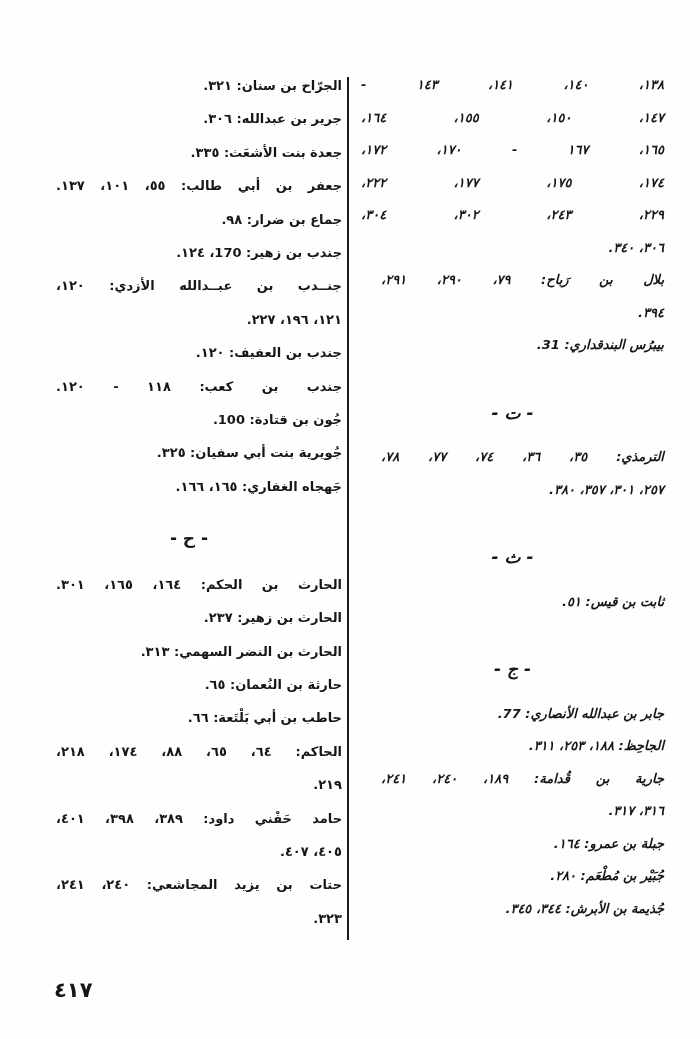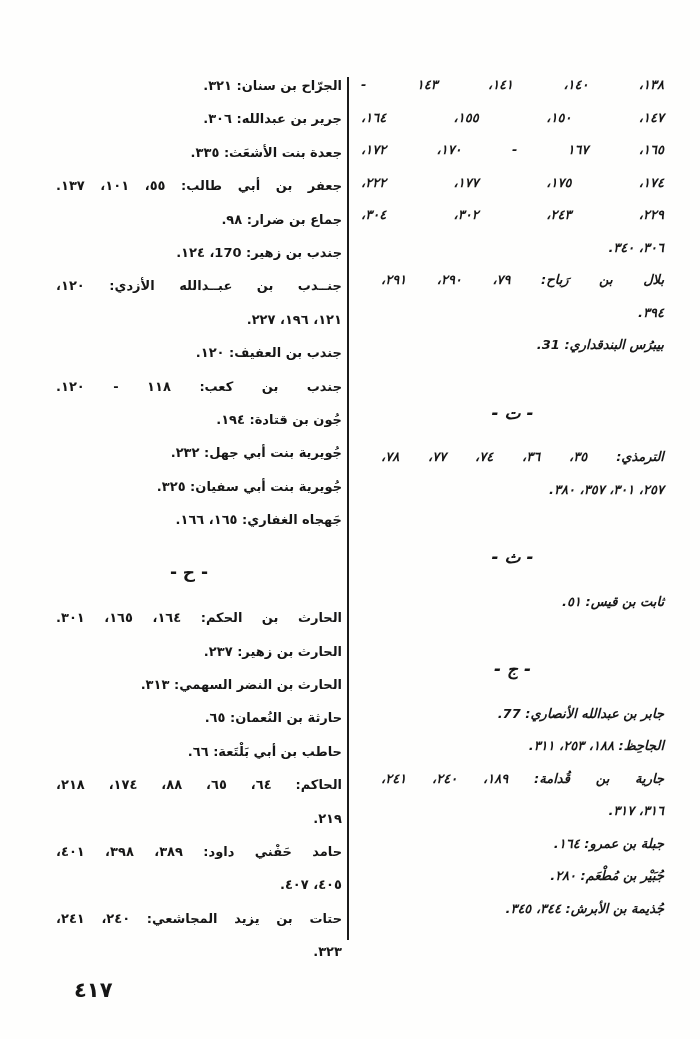--- a/index.html
+++ b/index.html
@@ -32,21 +32,20 @@
     position:absolute;
     left:347px;top:77px;
     width:2px;height:863px;
     background:#1b1b1b;
   }
   .page-number{
     position:absolute;
     left:54px;top:978px;
     font-size:21px;
     direction:rtl;
-    margin-left:20px;
   }
 </style>
 </head>
 <body>
 
 <div class="page">
 
   <div class="col col-right">
     <div class="line nums">١٣٨، ١٤٠، ١٤١، ١٤٣ -</div>
     <div class="line nums">١٤٧، ١٥٠، ١٥٥، ١٦٤،</div>
@@ -78,22 +77,21 @@
     <div class="line">الجرّاح بن سنان: ٣٢١.</div>
     <div class="line">جرير بن عبدالله: ٣٠٦.</div>
     <div class="line">جعدة بنت الأشعَث: ٣٣٥.</div>
     <div class="line just">جعفر بن أبي طالب: ٥٥، ١٠١، ١٣٧.</div>
     <div class="line">جماع بن ضرار: ٩٨.</div>
     <div class="line">جندب بن زهير: 170، ١٢٤.</div>
     <div class="line just">جنــدب بن عبــدالله الأزدي: ١٢٠،</div>
     <div class="line cont">١٢١، ١٩٦، ٢٢٧.</div>
     <div class="line">جندب بن العفيف: ١٢٠.</div>
     <div class="line just">جندب بن كعب: ١١٨ - ١٢٠.</div>
-    <div class="line">جُون بن قتادة: ١٩٤.</div>
-    <div class="line">جُويرية بنت أبي جهل: ٢٣٢.</div>
+    <div class="line">جُون بن قتادة: 100.</div>
     <div class="line">جُويرية بنت أبي سفيان: ٣٢٥.</div>
     <div class="line">جَهجاه الغفاري: ١٦٥، ١٦٦.</div>
     <div class="line head">- ح -</div>
     <div class="line just">الحارث بن الحكم: ١٦٤، ١٦٥، ٣٠١.</div>
     <div class="line">الحارث بن زهير: ٢٣٧.</div>
     <div class="line">الحارث بن النضر السهمي: ٣١٣.</div>
     <div class="line">حارثة بن النُعمان: ٦٥.</div>
     <div class="line">حاطب بن أبي بَلْتَعة: ٦٦.</div>
     <div class="line just">الحاكم: ٦٤، ٦٥، ٨٨، ١٧٤، ٢١٨،</div>
     <div class="line cont">٢١٩.</div>

